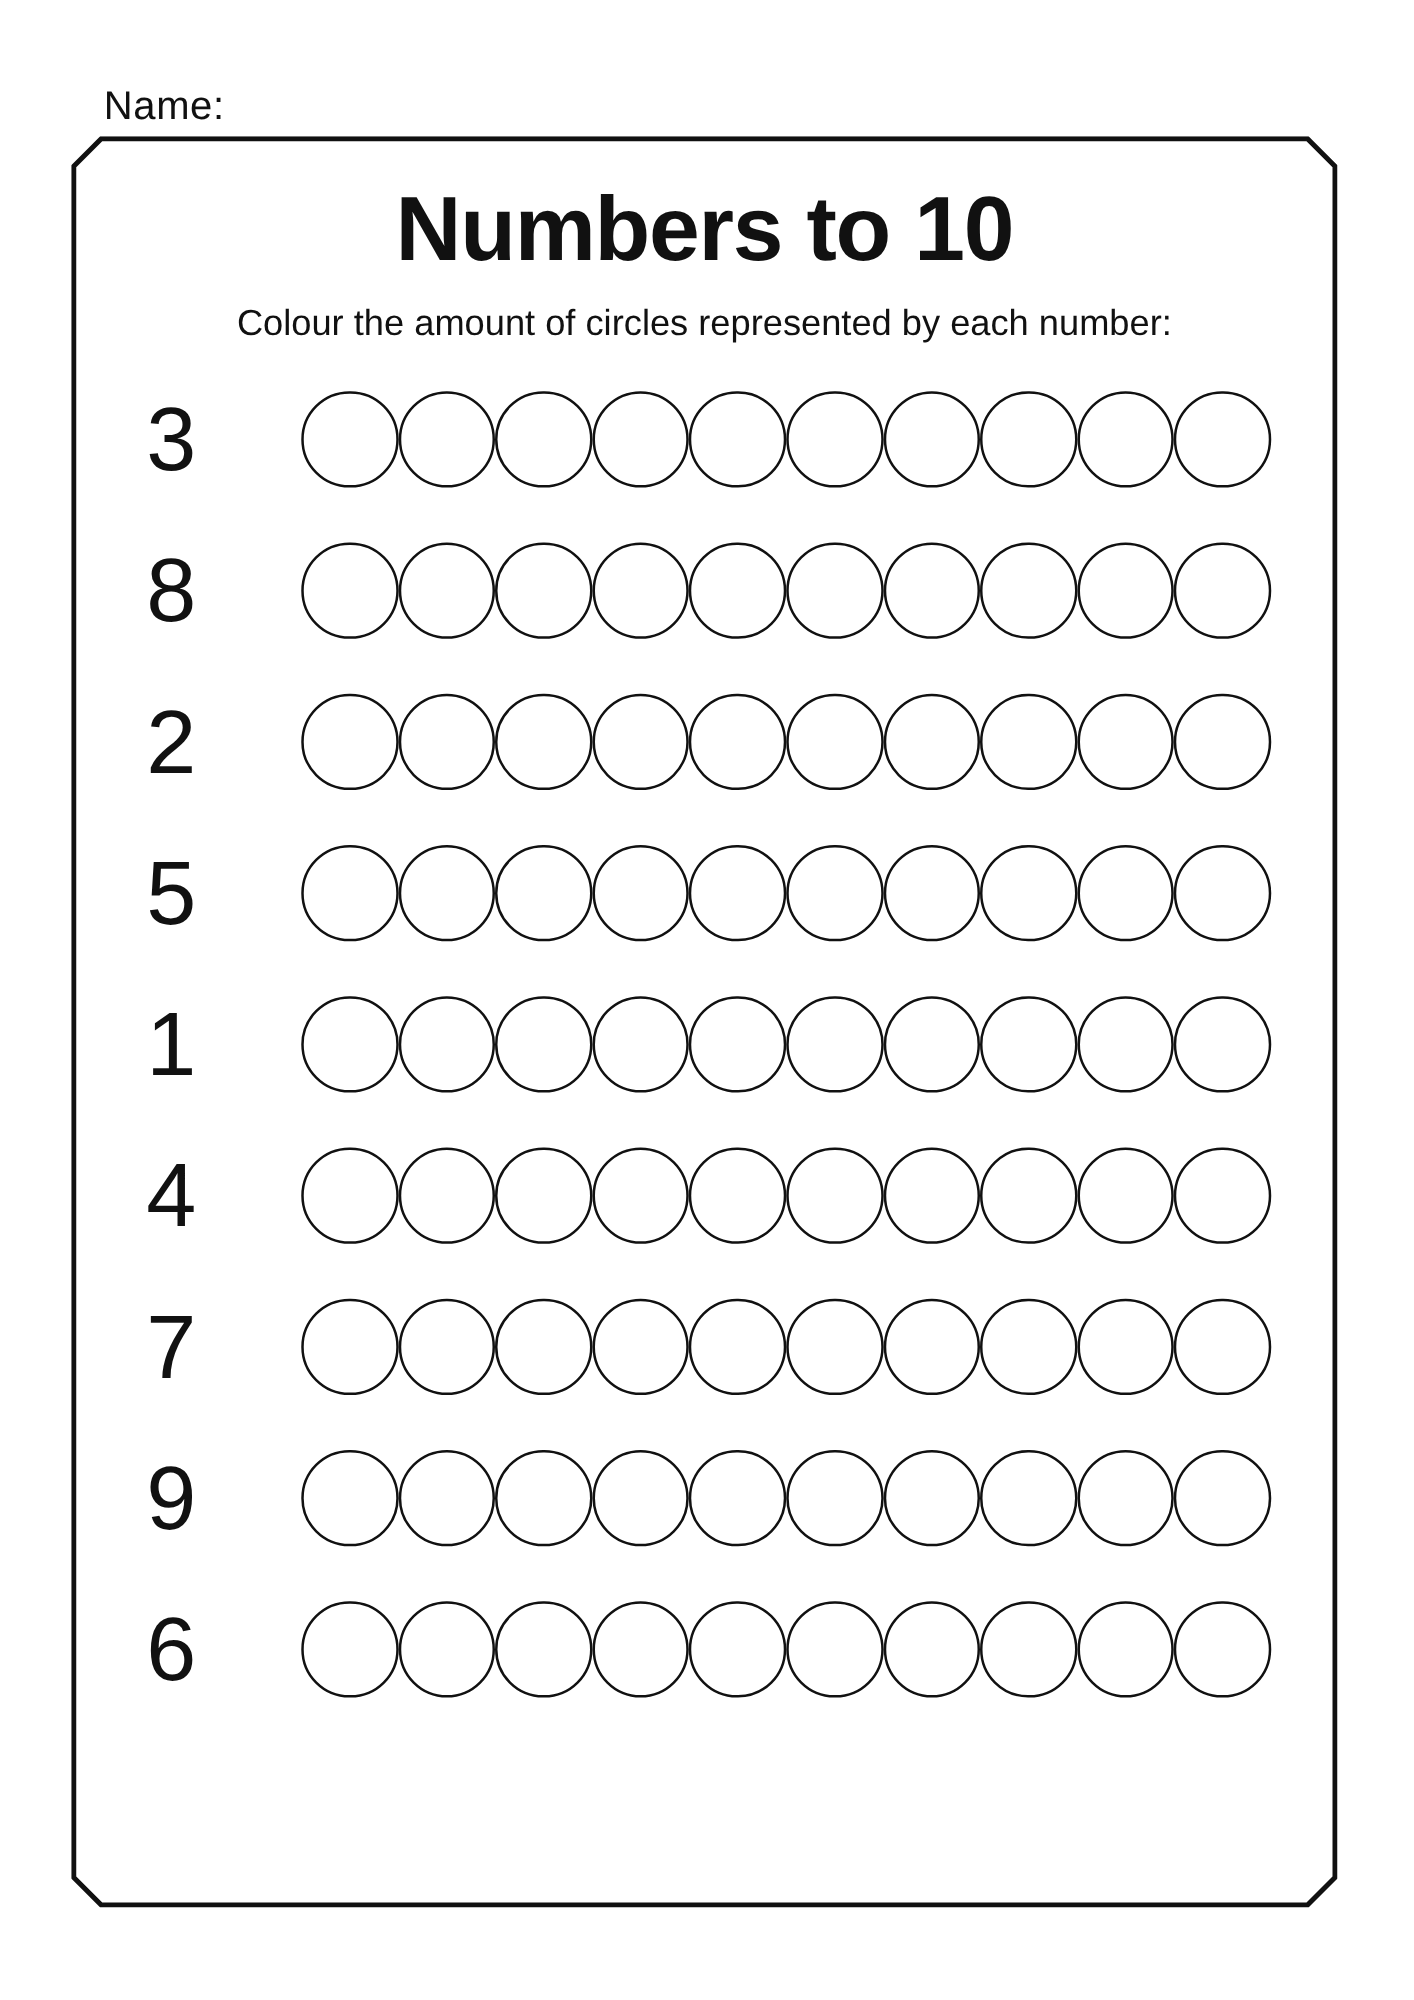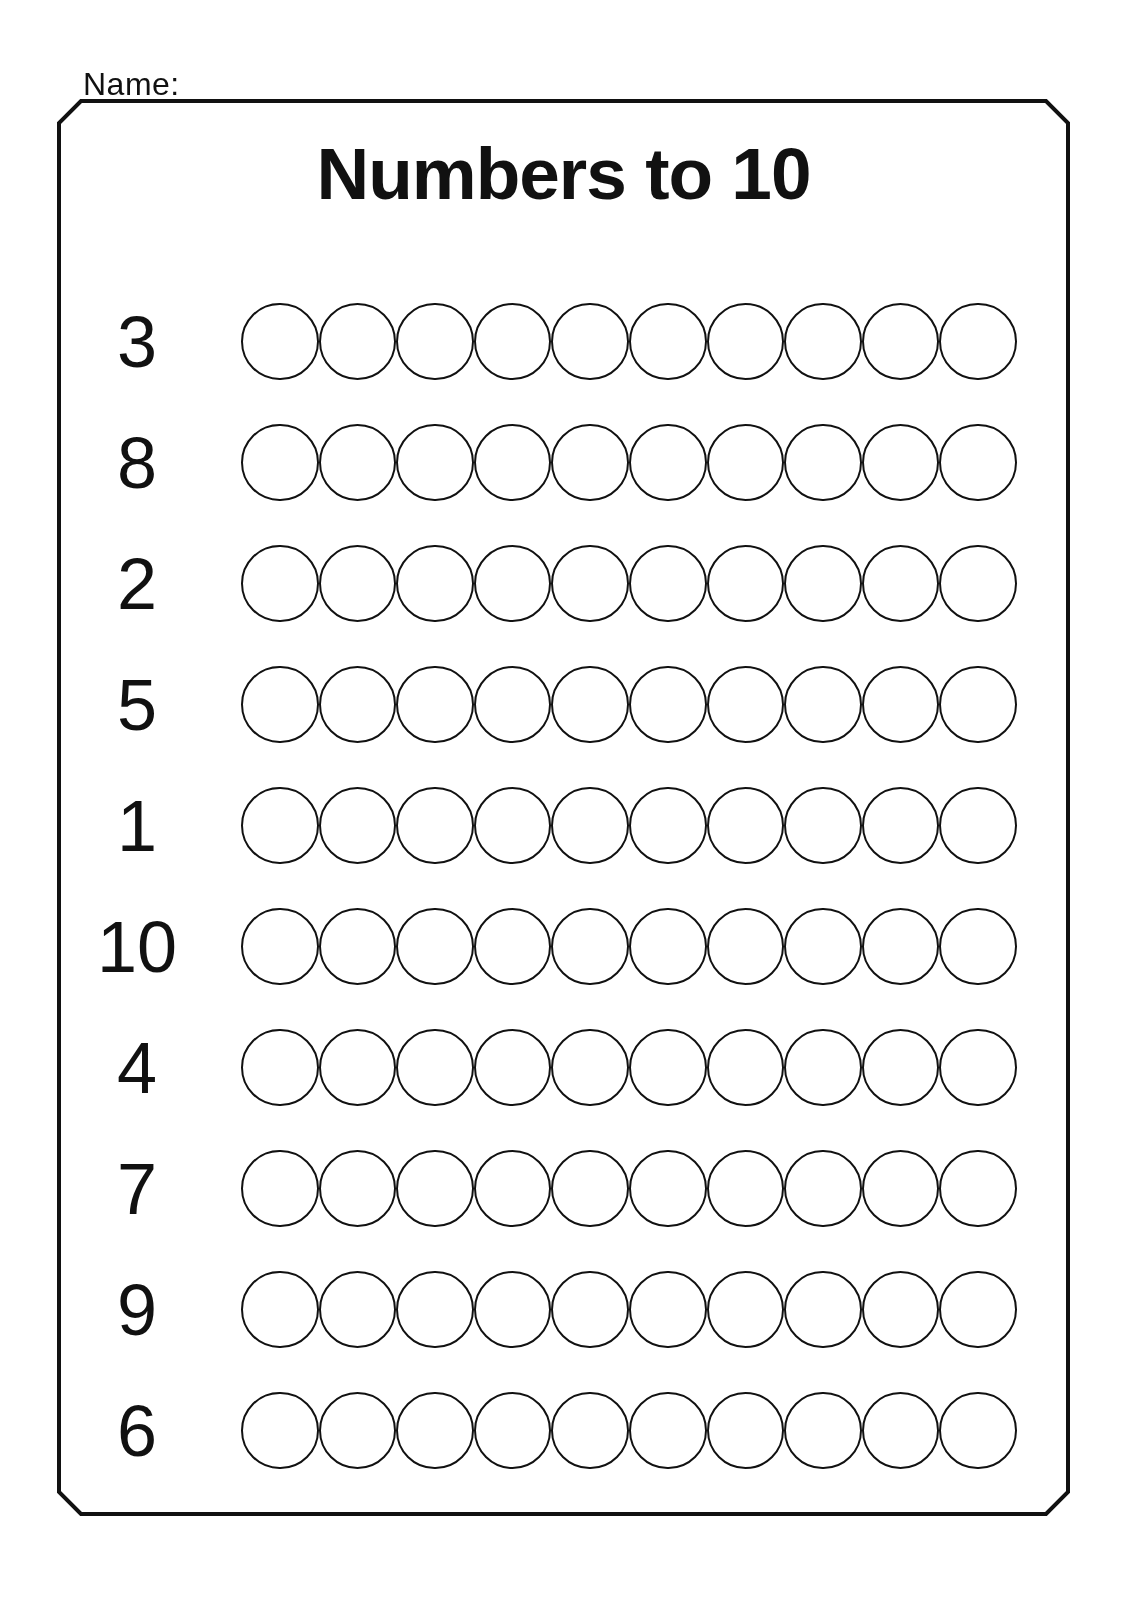--- a/index.html
+++ b/index.html
@@ -20,21 +20,21 @@
     position: absolute;
     left: 83px;
     top: 66px;
     font-size: 32px;
     letter-spacing: 0.5px;
     color: #111111;
   }
   .panel {
     position: absolute;
     left: 57px;
-    top: 99px;
+    top: 109px;
     width: 1013px;
     height: 1417px;
   }
   .panel-border {
     position: absolute;
     left: 0;
     top: 0;
     width: 100%;
     height: 100%;
     pointer-events: none;
@@ -106,20 +106,21 @@
   <div class="name-label">Name:</div>
 
   <div class="panel">
 
     <svg class="panel-border" viewBox="0 0 1013 1417" xmlns="http://www.w3.org/2000/svg">
       <path d="M 24 2 H 989 L 1011 24 V 1393 L 989 1415 H 24 L 2 1393 V 24 Z" fill="none" stroke="#111111" stroke-width="4"></path>
     </svg>
 
     <h1 class="title">Numbers to 10</h1>
 
+    <p class="subtitle">Colour the amount of circles represented by each number:</p>
 
     <div class="rows" id="rows">
         <div class="row">
           <div class="row-number">3</div>
           <div class="circles">
             <div class="circle"></div>
             <div class="circle"></div>
             <div class="circle"></div>
             <div class="circle"></div>
             <div class="circle"></div>
@@ -170,35 +171,20 @@
             <div class="circle"></div>
             <div class="circle"></div>
             <div class="circle"></div>
             <div class="circle"></div>
             <div class="circle"></div>
             <div class="circle"></div>
           </div>
         </div>
         <div class="row">
           <div class="row-number">1</div>
-          <div class="circles">
-            <div class="circle"></div>
-            <div class="circle"></div>
-            <div class="circle"></div>
-            <div class="circle"></div>
-            <div class="circle"></div>
-            <div class="circle"></div>
-            <div class="circle"></div>
-            <div class="circle"></div>
-            <div class="circle"></div>
-            <div class="circle"></div>
-          </div>
-        </div>
-        <div class="row">
-          <div class="row-number">10</div>
           <div class="circles">
             <div class="circle"></div>
             <div class="circle"></div>
             <div class="circle"></div>
             <div class="circle"></div>
             <div class="circle"></div>
             <div class="circle"></div>
             <div class="circle"></div>
             <div class="circle"></div>
             <div class="circle"></div>

